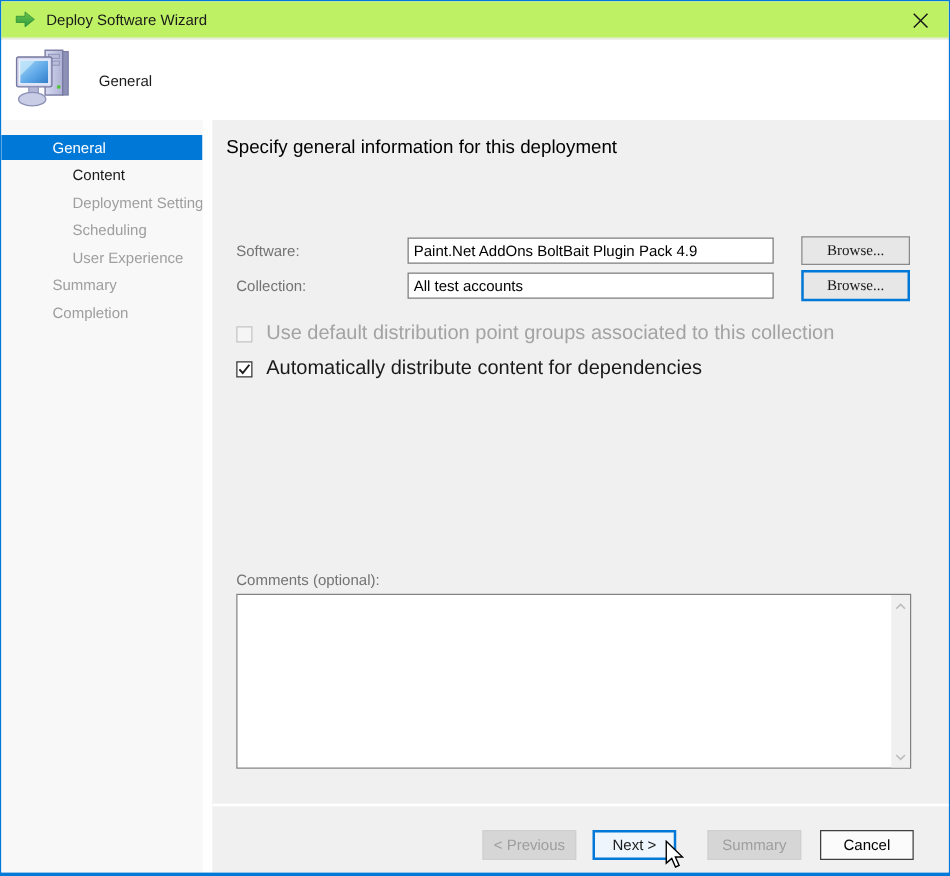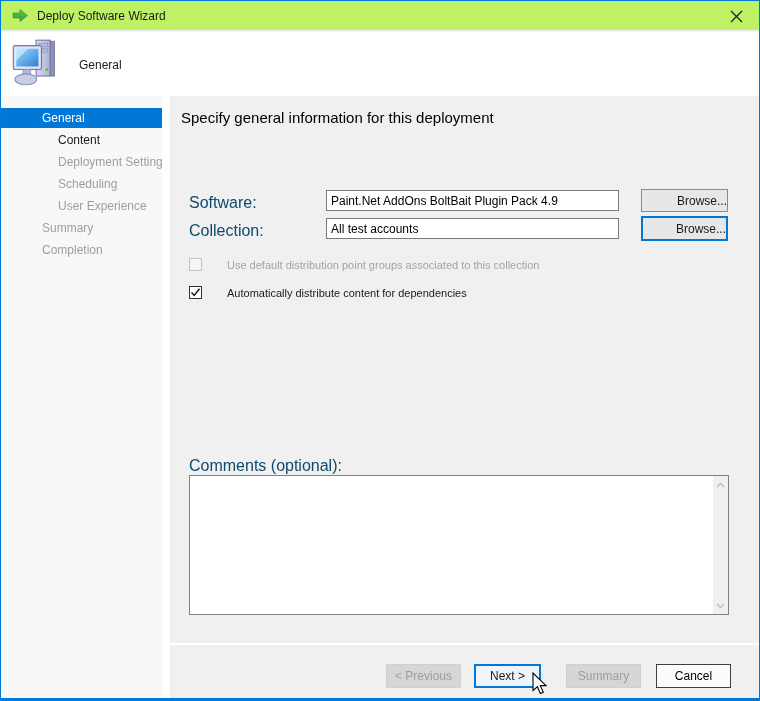--- a/index.html
+++ b/index.html
@@ -40,37 +40,37 @@
 
   .nav-item { height:22px; line-height:21px; font-size:12px; color:#9e9e9e;
               padding-left:41px; white-space:nowrap; }
   .nav-item.indent { padding-left:57px; }
   .nav-item.selected { background:#0078d7; color:#ffffff; height:20px; line-height:20px; margin-bottom:2px; }
   .nav-item.enabled { color:#1a1a1a; }
 
   
   .heading { position:absolute; left:11px; top:13px; font-size:15px; color:#000000; }
 
-  .field-label { position:absolute; font-size:16px; color:#0c4a6e; }
+  .field-label { position:absolute; font-size:12px; color:#737373; }
   .textbox {
     position:absolute; width:293px; height:21px; background:#ffffff;
     border:1px solid #7a7a7a; font-family:"Liberation Sans", sans-serif;
     font-size:12px; color:#000; padding:0 4px;
   }
   .btn {
-    position:absolute; font-family:Liberation Sans, sans-serif; font-size:12px;
-    background:#e7e7e7; border:1px solid #8a8a8a; color:#1a1a1a; cursor:pointer;text-align:right;
+    position:absolute; font-family:Liberation Serif, serif; font-size:12px;
+    background:#e7e7e7; border:1px solid #8a8a8a; color:#1a1a1a; cursor:pointer;
   }
   .btn.focus-blue { border:2px solid #0078d7; }
 
   .check-row { position:absolute; display:flex; align-items:center; }
   .check-box { width:13px; height:13px; border:1px solid #333333; background:#ffffff;
                display:flex; align-items:center; justify-content:center; }
   .check-row.disabled .check-box { border-color:#c3c3c3; background:#f5f5f5; }
-  .check-label { margin-left:25px; font-size:11px; color:#1a1a1a; }
+  .check-label { margin-left:11px; font-size:16px; color:#1a1a1a; }
   .check-row.disabled .check-label { color:#a3a3a3; }
 
   .comments-wrap {
     position:absolute; left:19px; top:379px; width:540px; height:140px;
     background:#ffffff; border:1px solid #828282; display:flex;
   }
   .comments-input {
     flex:1; border:none; outline:none; resize:none; background:transparent;
     font-family:"Liberation Sans", sans-serif; font-size:12px; padding:2px 4px;
   }

